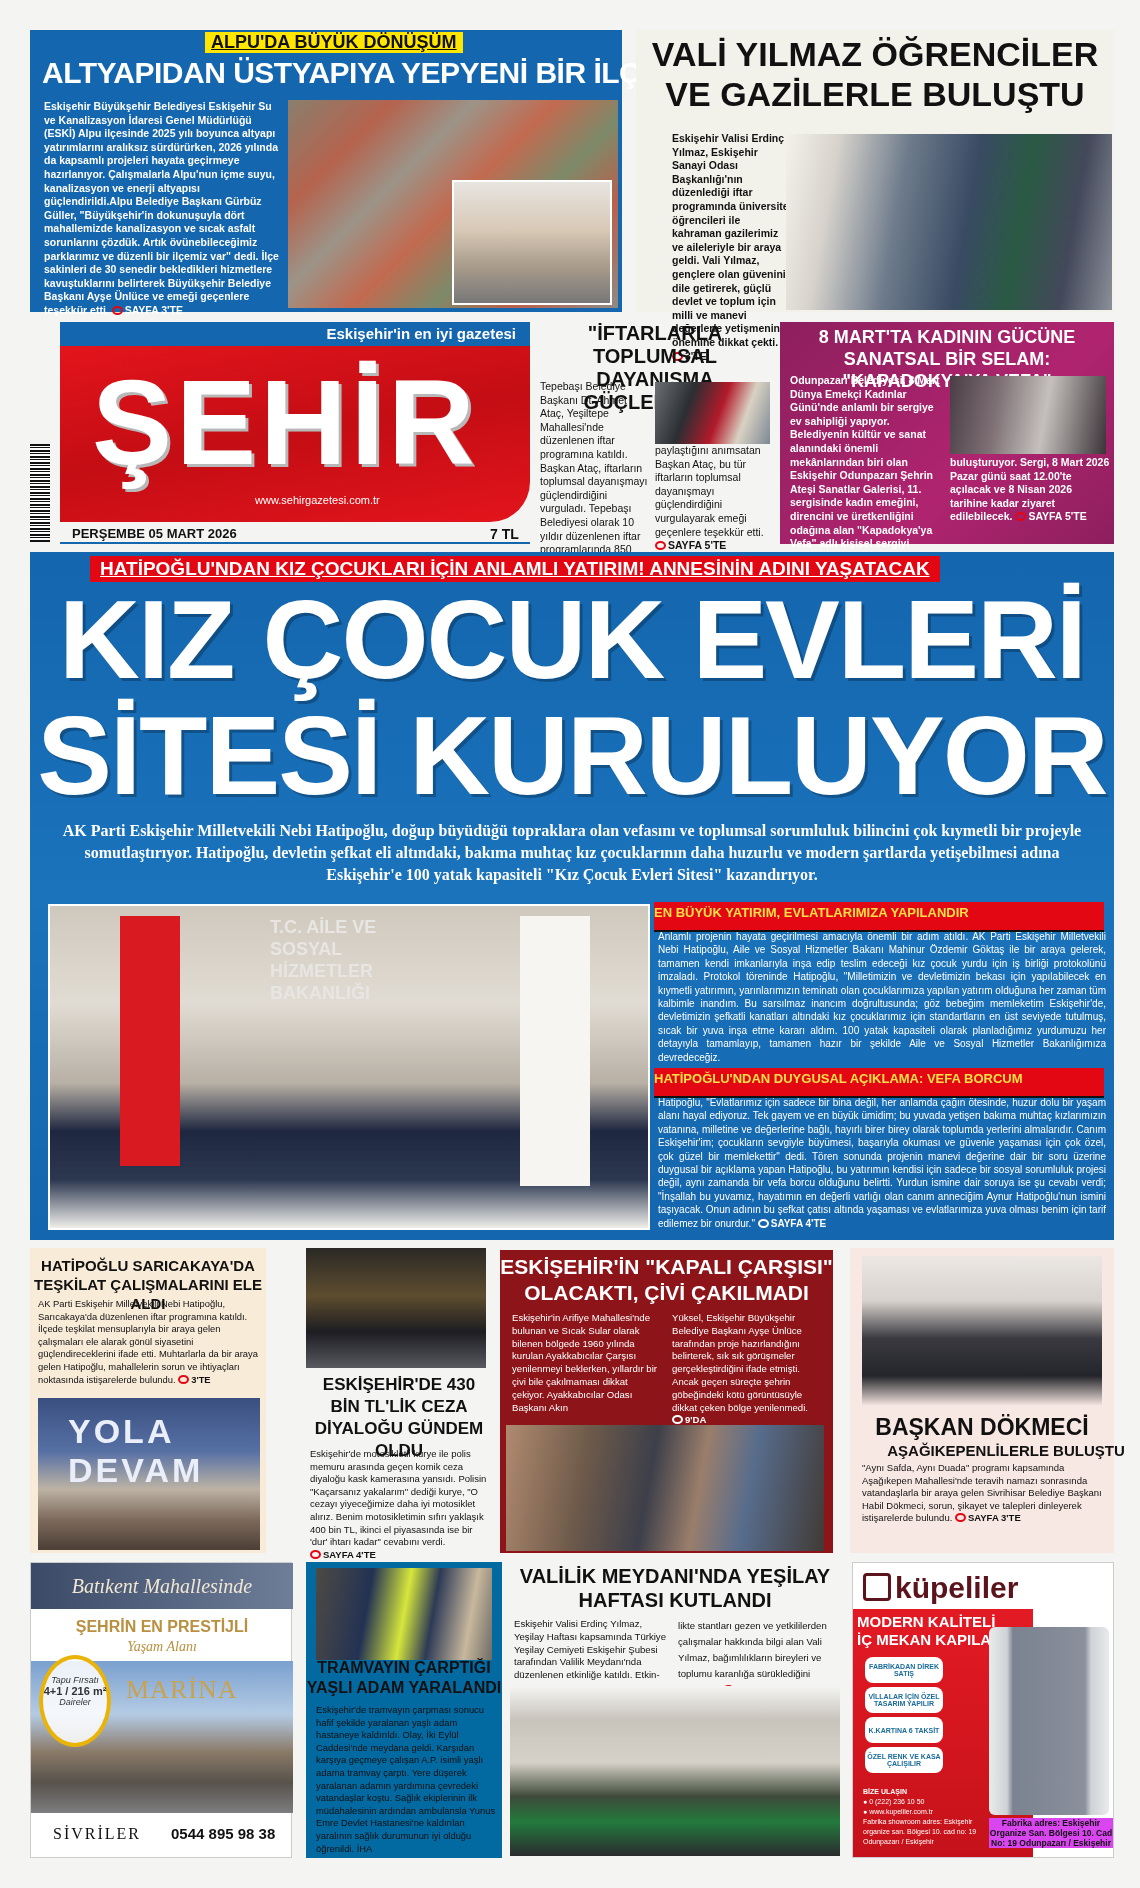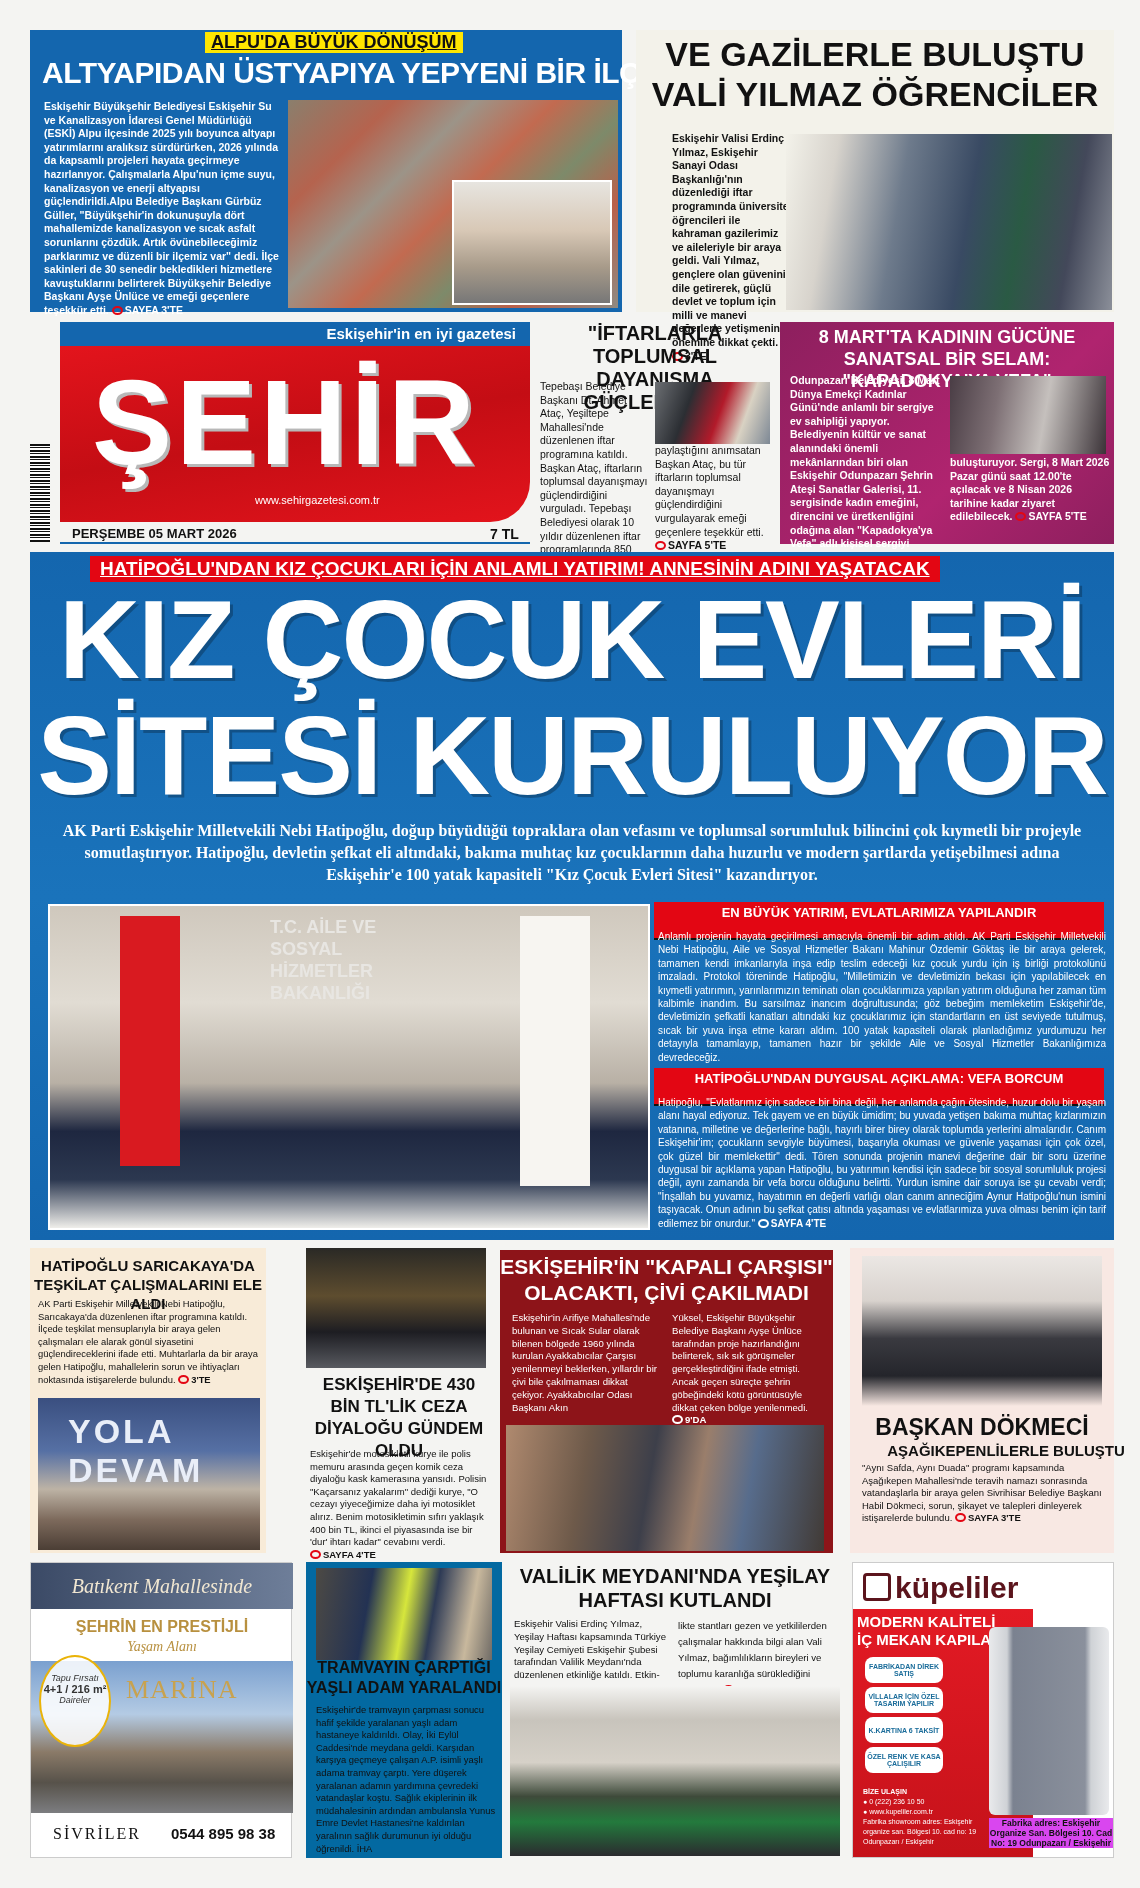--- a/index.html
+++ b/index.html
@@ -47,21 +47,21 @@
 
 #lead{left:30px;top:552px;width:1084px;height:688px;background:linear-gradient(180deg,#1466ae 0%,#1a73bb 50%,#1466ae 100%);}
 #lead .kicker{position:absolute;left:60px;top:4px;background:#e30613;color:#fff;font-weight:900;font-size:19px;padding:2px 10px;text-decoration:underline;white-space:nowrap;}
 #lead .headline1{position:absolute;left:0;top:32px;width:1084px;text-align:center;color:#fff;font-size:112px;font-weight:900;line-height:112px;letter-spacing:-2px;text-shadow:3px 3px 0 rgba(0,0,0,.25);}
 #lead .headline2{position:absolute;left:0;top:148px;width:1084px;text-align:center;color:#fff;font-size:112px;font-weight:900;line-height:112px;letter-spacing:-2px;text-shadow:3px 3px 0 rgba(0,0,0,.25);}
 #lead .deck{position:absolute;left:20px;top:268px;width:1044px;text-align:center;color:#fff;font-family:"Liberation Serif",serif;font-weight:bold;font-size:16px;line-height:22px;}
 #lead .pic{left:18px;top:352px;width:602px;height:326px;background:linear-gradient(180deg,#cfc8bd 0%,#e1dcd3 30%,#b8b0a5 55%,#1e2740 70%,#2c3850 85%,#efeeea 100%);border:2px solid #fff;}
 #lead .pic .flagL{position:absolute;left:70px;top:10px;width:60px;height:250px;background:#d91a20;}
 #lead .pic .flagR{position:absolute;left:470px;top:10px;width:70px;height:270px;background:#f7f5f1;}
 #lead .pic .sign{position:absolute;left:220px;top:10px;width:160px;height:70px;color:#e8e6e2;font-size:18px;font-weight:bold;line-height:22px;}
-#lead .sub{position:absolute;left:624px;height:36px;background:#e30613;color:#ffffff;font-weight:900;font-size:13px;text-align:center;line-height:22px;box-shadow:0 2px 0 #111;}
+#lead .sub{position:absolute;left:624px;height:28px;background:#e30613;color:#fde047;font-weight:900;font-size:13px;text-align:left;line-height:22px;box-shadow:0 2px 0 #111;}
 #lead .sub1{top:350px;width:450px;}
 #lead .sub2{top:516px;width:450px;}
 #lead .sec1{position:absolute;left:628px;top:378px;width:448px;color:#fff;font-size:10px;line-height:13.4px;text-align:justify;}
 #lead .sec2{position:absolute;left:628px;top:544px;width:448px;color:#fff;font-size:10px;line-height:13.4px;text-align:justify;}
 
 #sari{left:30px;top:1248px;width:236px;height:305px;background:#f8ebd8;}
 #sari .headline{position:absolute;left:0;top:8px;width:236px;text-align:center;font-size:15px;font-weight:900;line-height:19px;}
 #sari .body{position:absolute;left:8px;top:50px;width:222px;font-size:9.4px;line-height:12.6px;}
 #sari .pic{left:8px;top:150px;width:222px;height:152px;background:linear-gradient(180deg,#3a4f80 0%,#5670a4 35%,#bdb3a5 60%,#7d6a5c 80%,#4b3e35 100%);}
 #ceza{left:306px;top:1248px;width:186px;height:305px;}
@@ -77,21 +77,21 @@
 #dokmeci .pic{left:12px;top:8px;width:240px;height:150px;background:linear-gradient(180deg,#ebe7e4 0%,#d8d2cd 30%,#3a3a40 55%,#24252b 80%,#f8e8e3 100%);}
 #dokmeci .headline1{position:absolute;left:0;top:166px;width:264px;text-align:center;font-size:23px;font-weight:900;line-height:26px;}
 #dokmeci .headline2{position:absolute;left:0;top:194px;width:312px;text-align:center;font-size:15px;font-weight:900;line-height:18px;}
 #dokmeci .body{position:absolute;left:12px;top:214px;width:246px;font-size:9.5px;line-height:12.6px;}
 
 #ad1{left:30px;top:1562px;width:262px;height:296px;background:#fff;border:1px solid #ccc;}
 #ad1 .top{position:absolute;left:0;top:0;width:262px;height:46px;background:linear-gradient(90deg,#3b4a66,#6e7e99);color:#f1e7d2;font-family:"Liberation Serif",serif;font-style:italic;font-size:20px;text-align:center;line-height:46px;}
 #ad1 .pres{position:absolute;left:0;top:55px;width:262px;text-align:center;color:#b8903f;font-weight:900;font-size:16px;}
 #ad1 .yasam{position:absolute;left:0;top:76px;width:262px;text-align:center;color:#b8903f;font-family:"Liberation Serif",serif;font-style:italic;font-size:14px;}
 #ad1 .pic{left:0;top:98px;width:262px;height:152px;background:linear-gradient(180deg,#7aa0cf 0%,#b4cbe4 35%,#8a7a68 60%,#57524a 80%,#7c7d80 100%);}
-#ad1 .oval{position:absolute;left:8px;top:92px;width:72px;height:92px;border-radius:50%;background:rgba(255,255,255,.85);border:2px solid #eab308;text-align:center;font-size:11px;font-weight:bold;padding-top:34px;color:#333;}
+#ad1 .oval{position:absolute;left:8px;top:92px;width:72px;height:92px;border-radius:50%;background:rgba(255,255,255,.85);border:4px solid #eab308;text-align:center;font-size:11px;font-weight:bold;padding-top:34px;color:#333;}
 #ad1 .brand{position:absolute;left:24px;top:112px;left:95px;color:#c8a24f;font-family:"Liberation Serif",serif;font-size:26px;letter-spacing:1px;}
 #ad1 .foot{position:absolute;left:0;top:252px;width:262px;height:42px;}
 #ad1 .logo{position:absolute;left:22px;top:10px;font-family:"Liberation Serif",serif;font-size:16px;letter-spacing:2px;}
 #ad1 .phone{position:absolute;left:140px;top:10px;font-weight:900;font-size:15px;}
 #tram{left:306px;top:1562px;width:196px;height:296px;background:#0369a1;}
 #tram .pic{left:10px;top:6px;width:176px;height:92px;background:linear-gradient(100deg,#4d4a44 0%,#233253 30%,#d6e63c 50%,#2d3a55 65%,#c8b89d 85%,#6f6b66 100%);}
 #tram .headline{position:absolute;left:0;top:96px;width:196px;text-align:center;font-size:16px;font-weight:bold;line-height:20px;}
 #tram .body{position:absolute;left:10px;top:142px;width:180px;font-size:9.4px;line-height:12.6px;}
 #yesilay{left:510px;top:1562px;width:330px;height:296px;}
 #yesilay .headline{position:absolute;left:0;top:2px;width:330px;text-align:center;font-size:20px;font-weight:900;line-height:24px;}
@@ -117,22 +117,22 @@
   <div class="body body-text">
     <span>Eskişehir Büyükşehir Belediyesi Eskişehir Su ve Kanalizasyon İdaresi Genel Müdürlüğü (ESKİ) Alpu ilçesinde 2025 yılı boyunca altyapı yatırımlarını aralıksız sürdürürken, 2026 yılında da kapsamlı projeleri hayata geçirmeye hazırlanıyor. Çalışmalarla Alpu'nun içme suyu, kanalizasyon ve enerji altyapısı güçlendirildi.Alpu Belediye Başkanı Gürbüz Güller, "Büyükşehir'in dokunuşuyla dört mahallemizde kanalizasyon ve sıcak asfalt sorunlarını çözdük. Artık övünebileceğimiz parklarımız ve düzenli bir ilçemiz var" dedi. İlçe sakinleri de 30 senedir bekledikleri hizmetlere kavuştuklarını belirterek Büyükşehir Belediye Başkanı Ayşe Ünlüce ve emeği geçenlere teşekkür etti.</span>
     <span class="jump"><span class="arrow"></span><span>SAYFA 3'TE</span></span>
   </div>
   <div class="photo aerial"></div>
   <div class="photo inset"></div>
 </section>
 
 <section id="vali" class="abs">
   <div class="headline">
+    <div>VALİ YILMAZ ÖĞRENCİLER</div>
     <div>VE GAZİLERLE BULUŞTU</div>
-    <div>VALİ YILMAZ ÖĞRENCİLER</div>
   </div>
   <div class="body body-text">
     <span>Eskişehir Valisi Erdinç Yılmaz, Eskişehir Sanayi Odası Başkanlığı'nın düzenlediği iftar programında üniversite öğrencileri ile kahraman gazilerimiz ve aileleriyle bir araya geldi. Vali Yılmaz, gençlere olan güvenini dile getirerek, güçlü devlet ve toplum için milli ve manevi değerlerle yetişmenin önemine dikkat çekti.</span>
     <span class="jump"><span class="arrow"></span><span>3'TE</span></span>
   </div>
   <div class="photo pic"></div>
 </section>
 
 <header id="mast" class="abs">
   <div class="tagbar">Eskişehir'in en iyi gazetesi</div>

